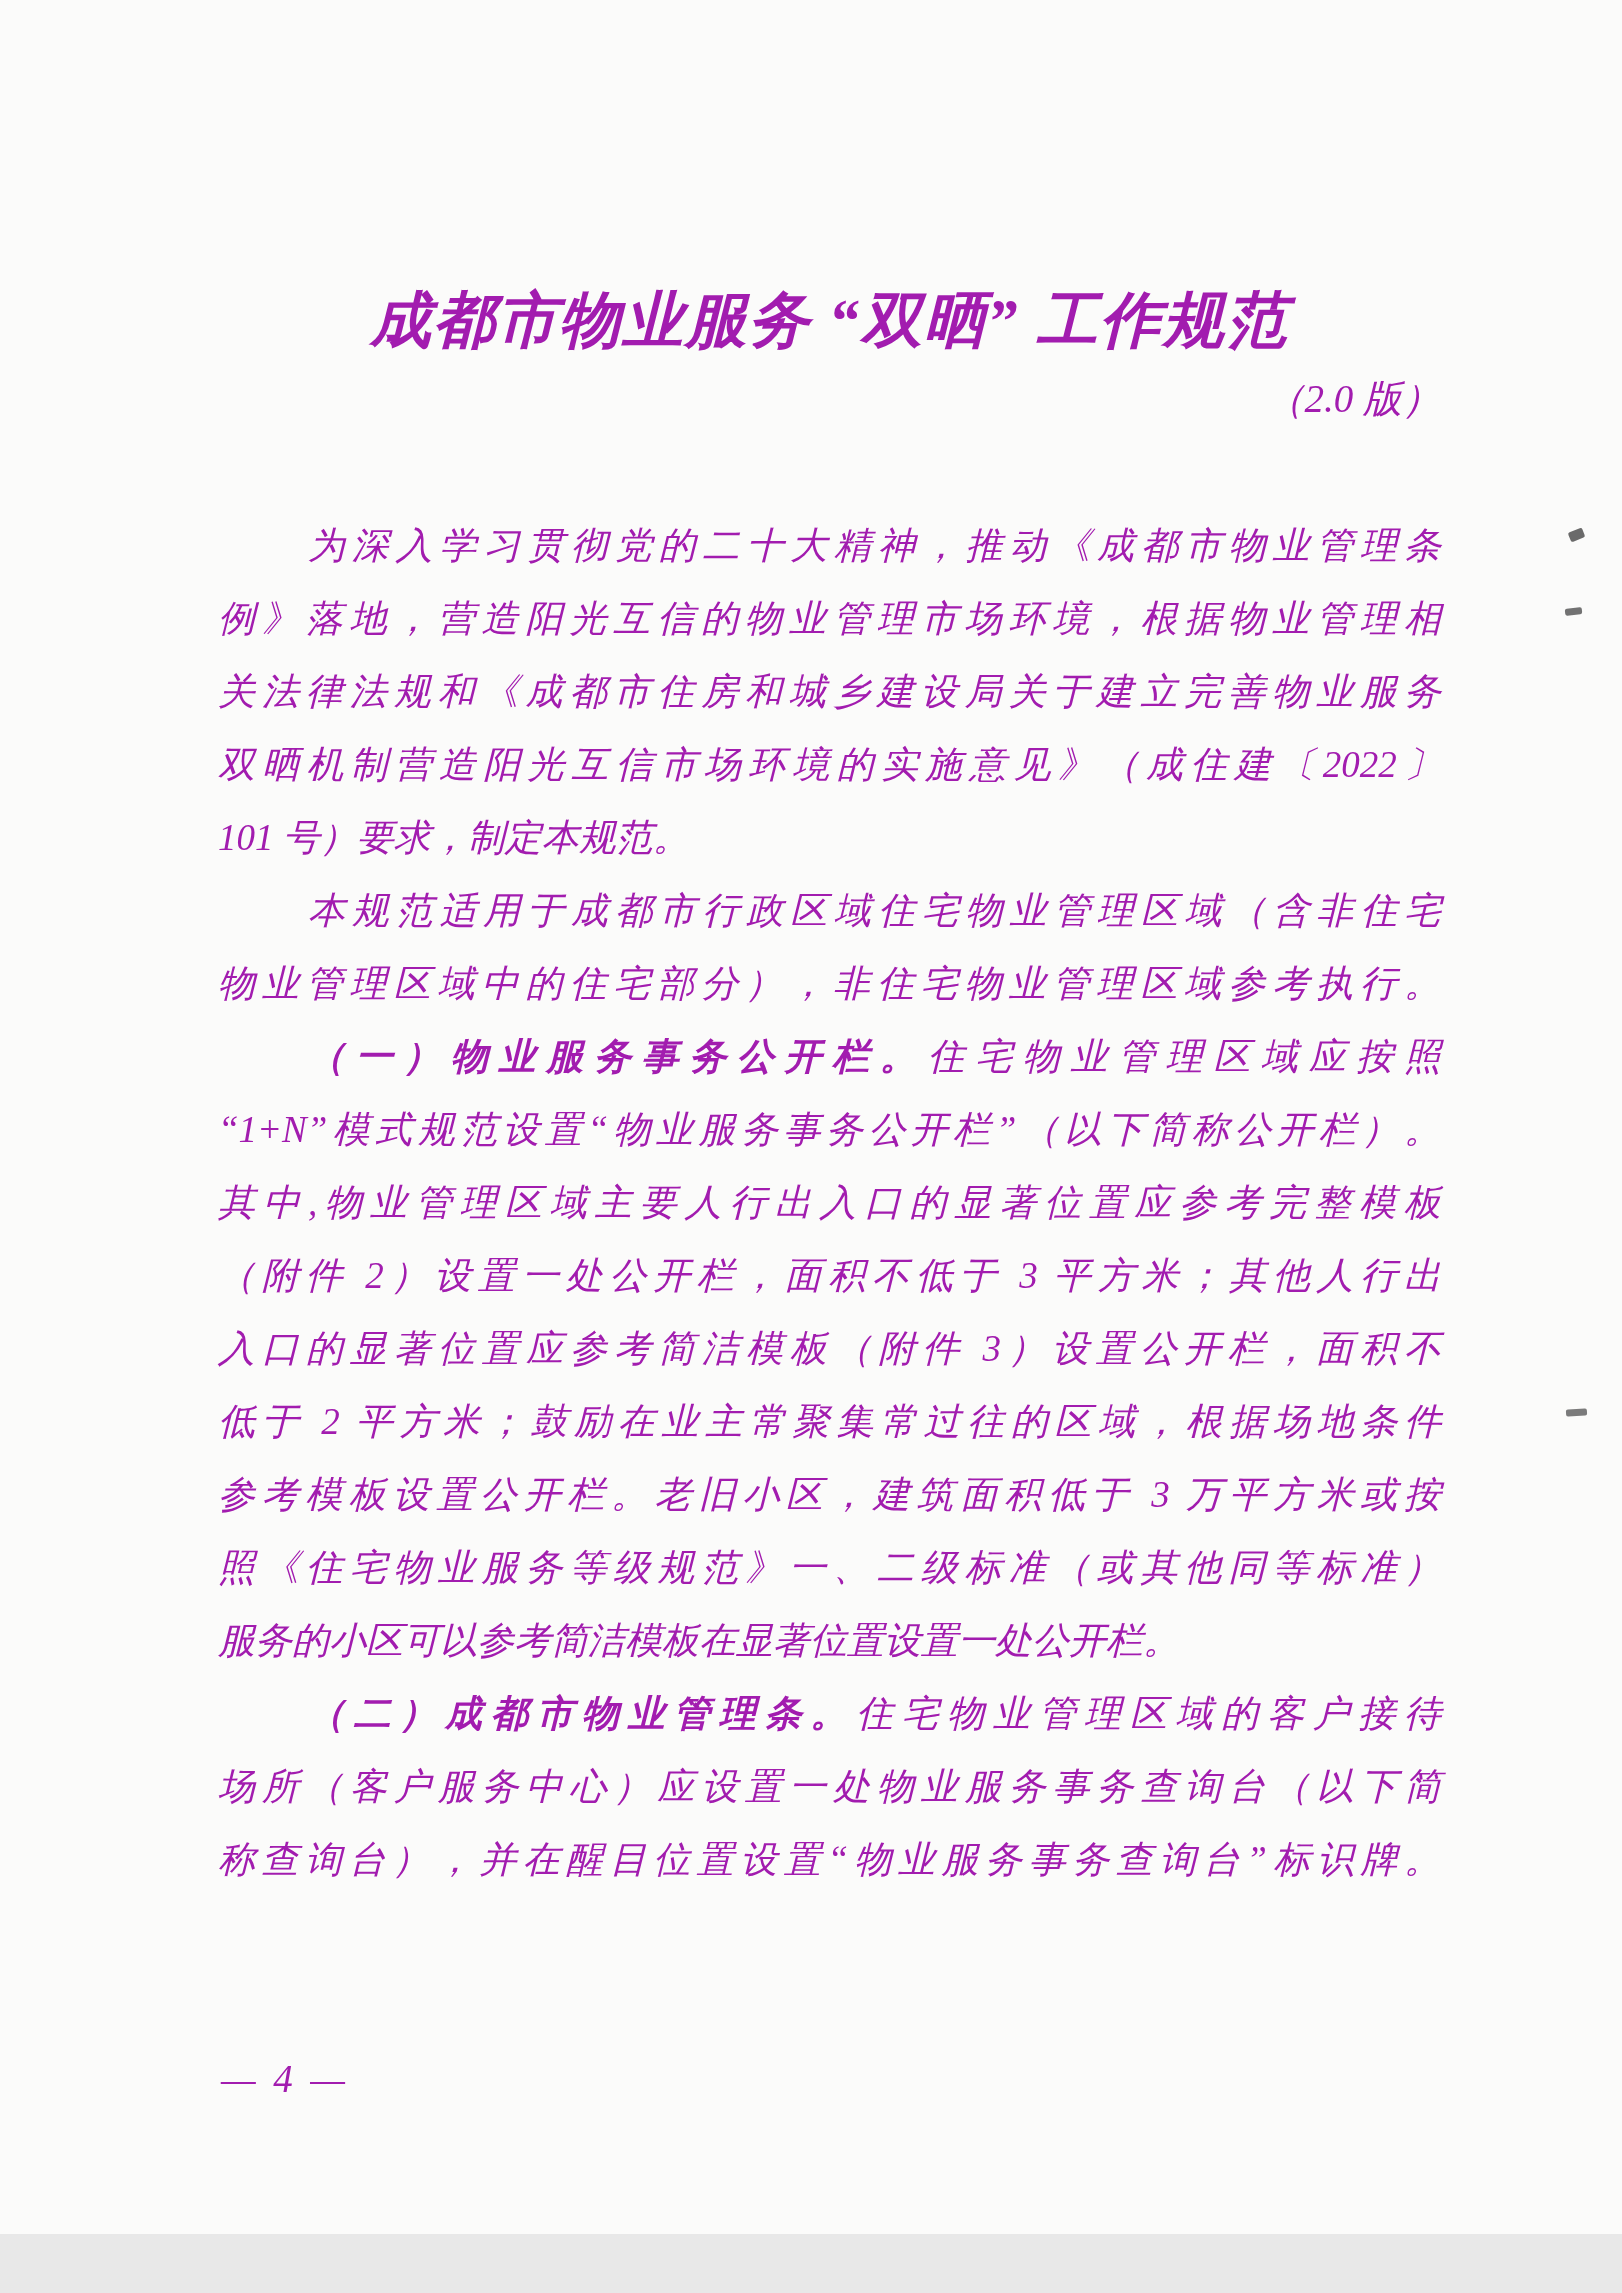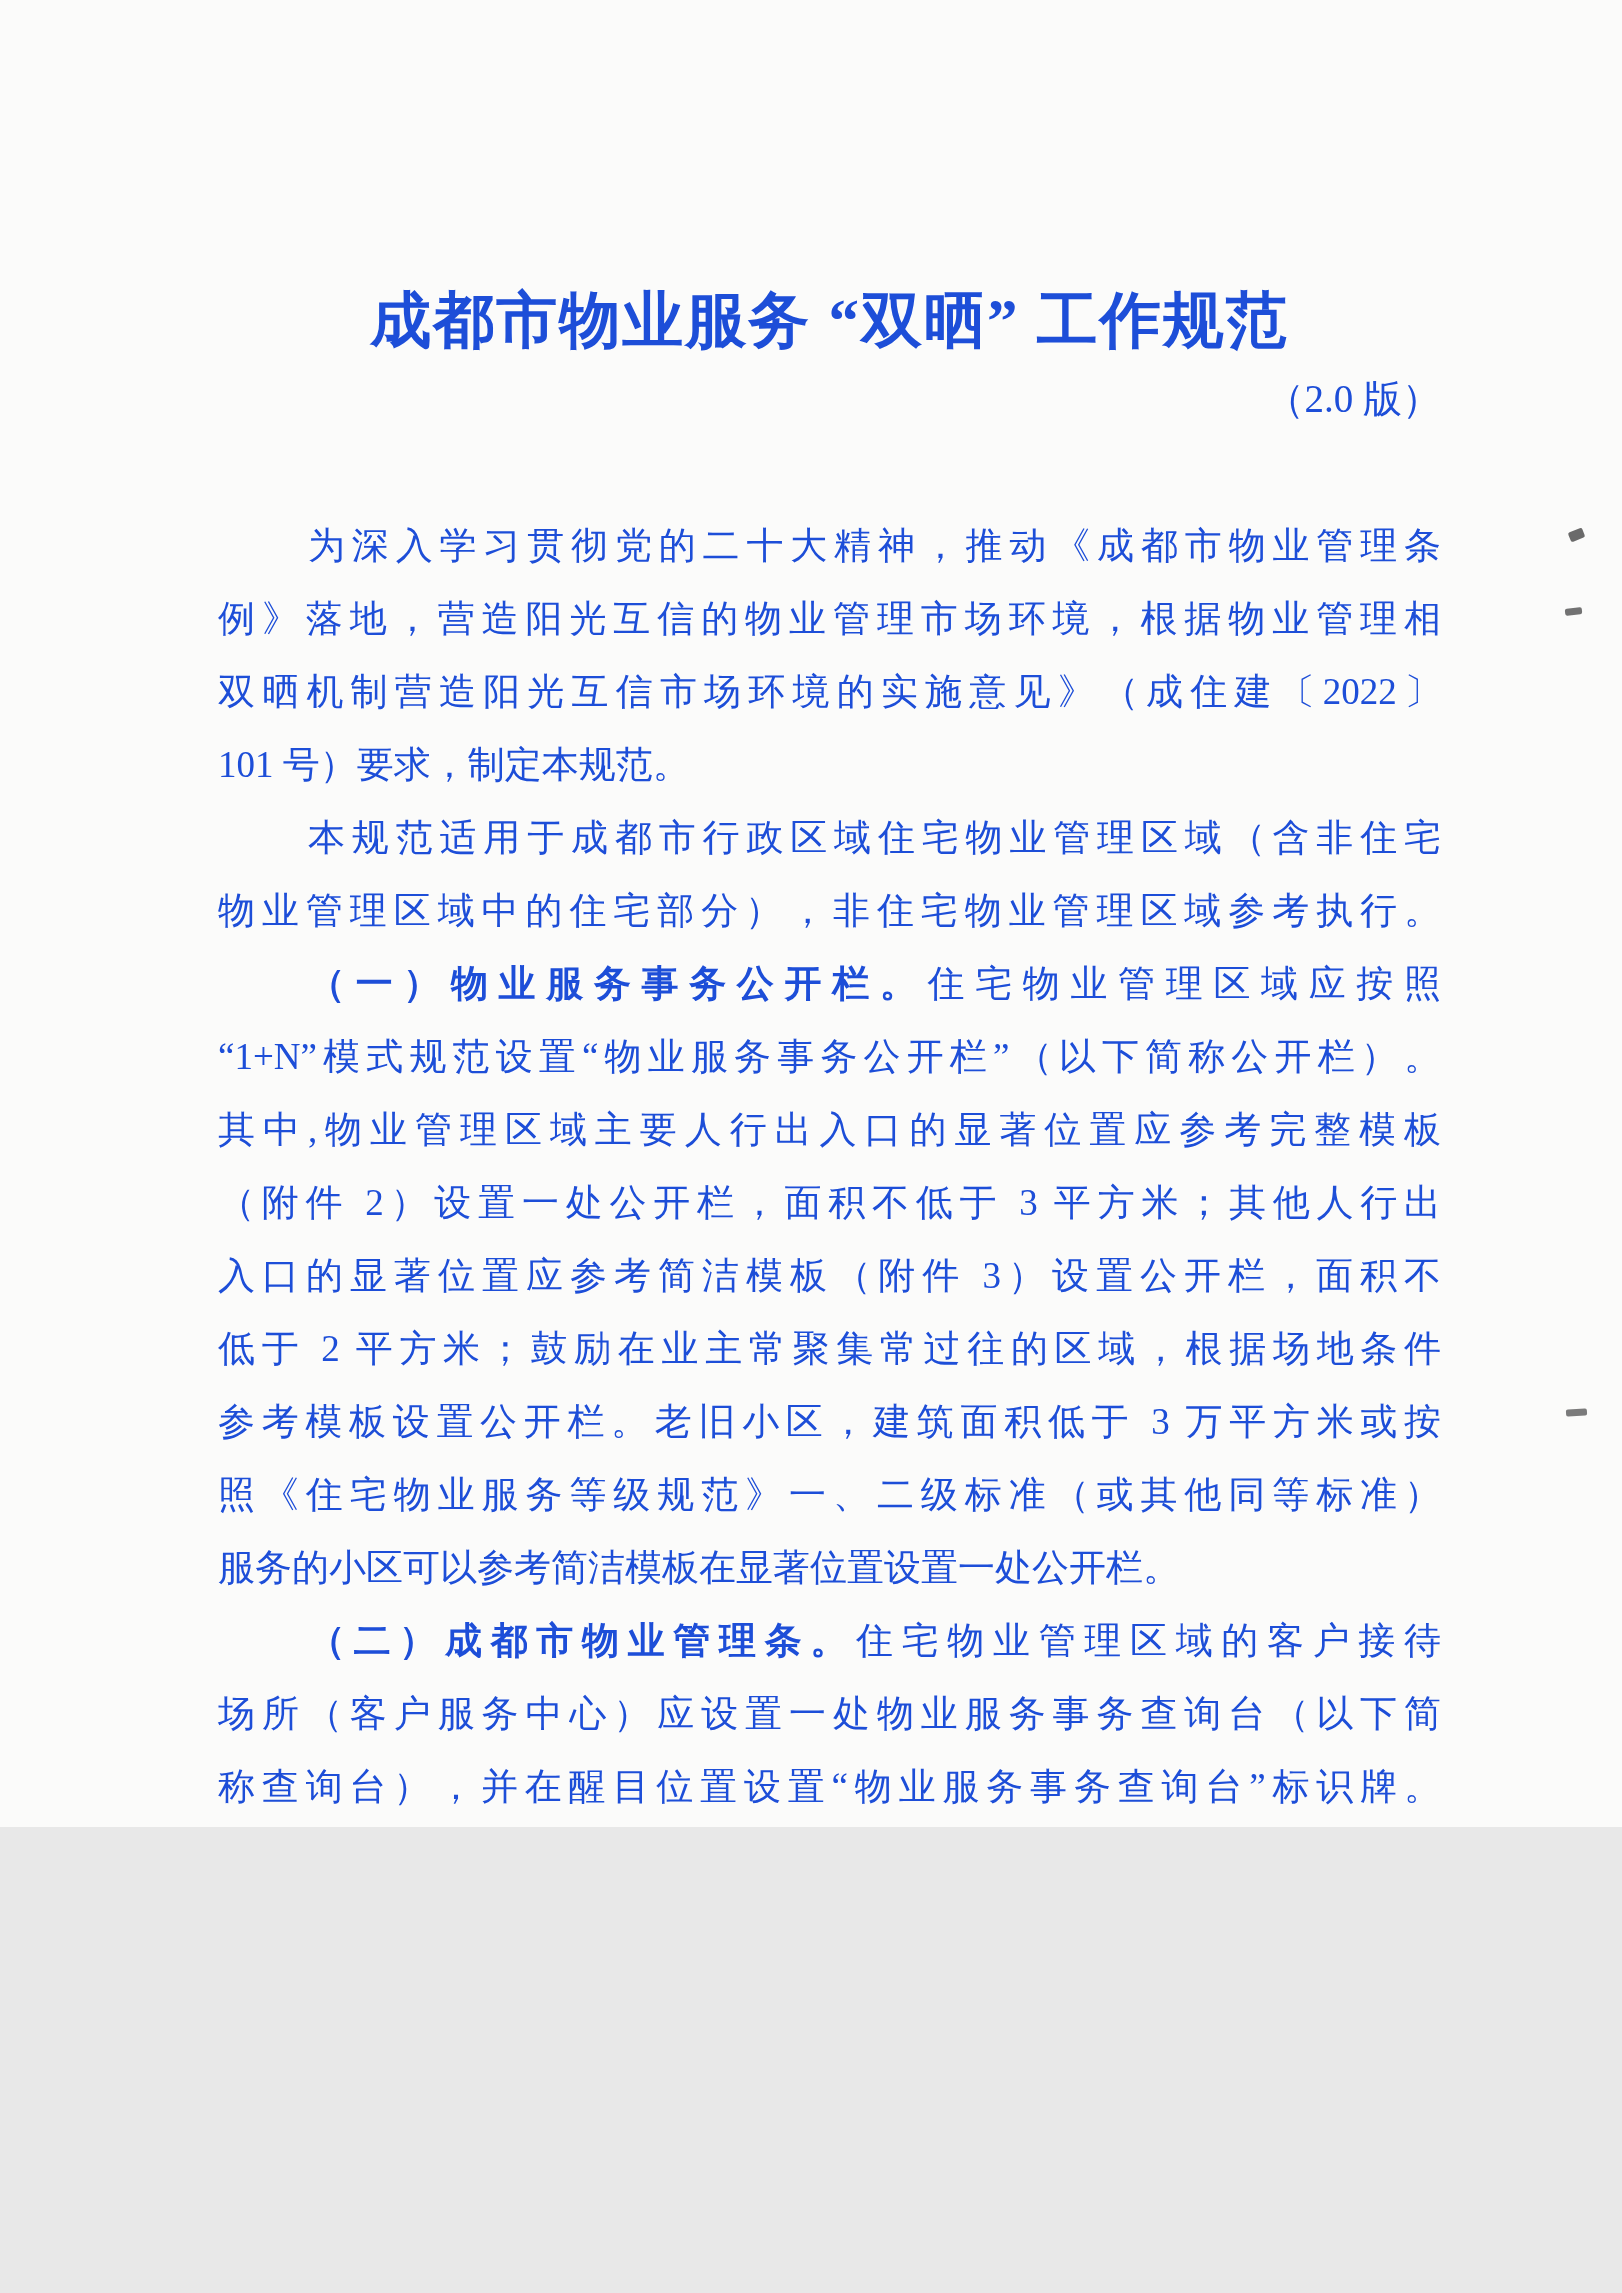--- a/index.html
+++ b/index.html
@@ -1,22 +1,23 @@
 <!DOCTYPE html>
 <html lang="zh"><head>
 <meta charset="utf-8">
 <style>
   html,body { margin:0; padding:0; background:#e8e8e8; }
   #page {
     position:relative;
-    width:1622px; height:1827px;
+    width:1622px; height:2234px;
     background:#fbfbfa;
     overflow:hidden;
     font-family:"Liberation Serif", serif;
-    color:#1d4ed8;
+    color:#a21caf;
+    font-style:italic;
   }
   #doc-title {
     position:absolute; left:218px; top:284px; width:1223px;
     font-size:61px; line-height:73px; font-weight:bold;
     text-align:center; letter-spacing:2px;
     font-family:"Liberation Serif", serif;
   }
   #doc-subtitle {
     position:absolute; left:218px; top:374px; width:1223px;
     font-size:39px; line-height:49px;
@@ -60,20 +61,21 @@
 
 <div id="page">
 
   <div id="doc-title">成都市物业服务 “双晒” 工作规范</div>
 
   <div id="doc-subtitle">（2.0 版）</div>
 
   <div id="body-block">
     <div class="ln indent">为深入学习贯彻党的二十大精神，推动《成都市物业管理条</div>
     <div class="ln">例》落地，营造阳光互信的物业管理市场环境，根据物业管理相</div>
+    <div class="ln">关法律法规和《成都市住房和城乡建设局关于建立完善物业服务</div>
     <div class="ln">双晒机制营造阳光互信市场环境的实施意见》（成住建〔2022〕</div>
     <div class="ln left">101 号）要求，制定本规范。</div>
     <div class="ln indent">本规范适用于成都市行政区域住宅物业管理区域（含非住宅</div>
     <div class="ln">物业管理区域中的住宅部分），非住宅物业管理区域参考执行。</div>
     <div class="ln indent">
       <span class="lead">（一）物业服务事务公开栏。</span><span>住宅物业管理区域应按照</span>
     </div>
     <div class="ln">“1+N”模式规范设置“物业服务事务公开栏”（以下简称公开栏）。</div>
     <div class="ln">其中,物业管理区域主要人行出入口的显著位置应参考完整模板</div>
     <div class="ln">（附件 2）设置一处公开栏，面积不低于 3 平方米；其他人行出</div>

